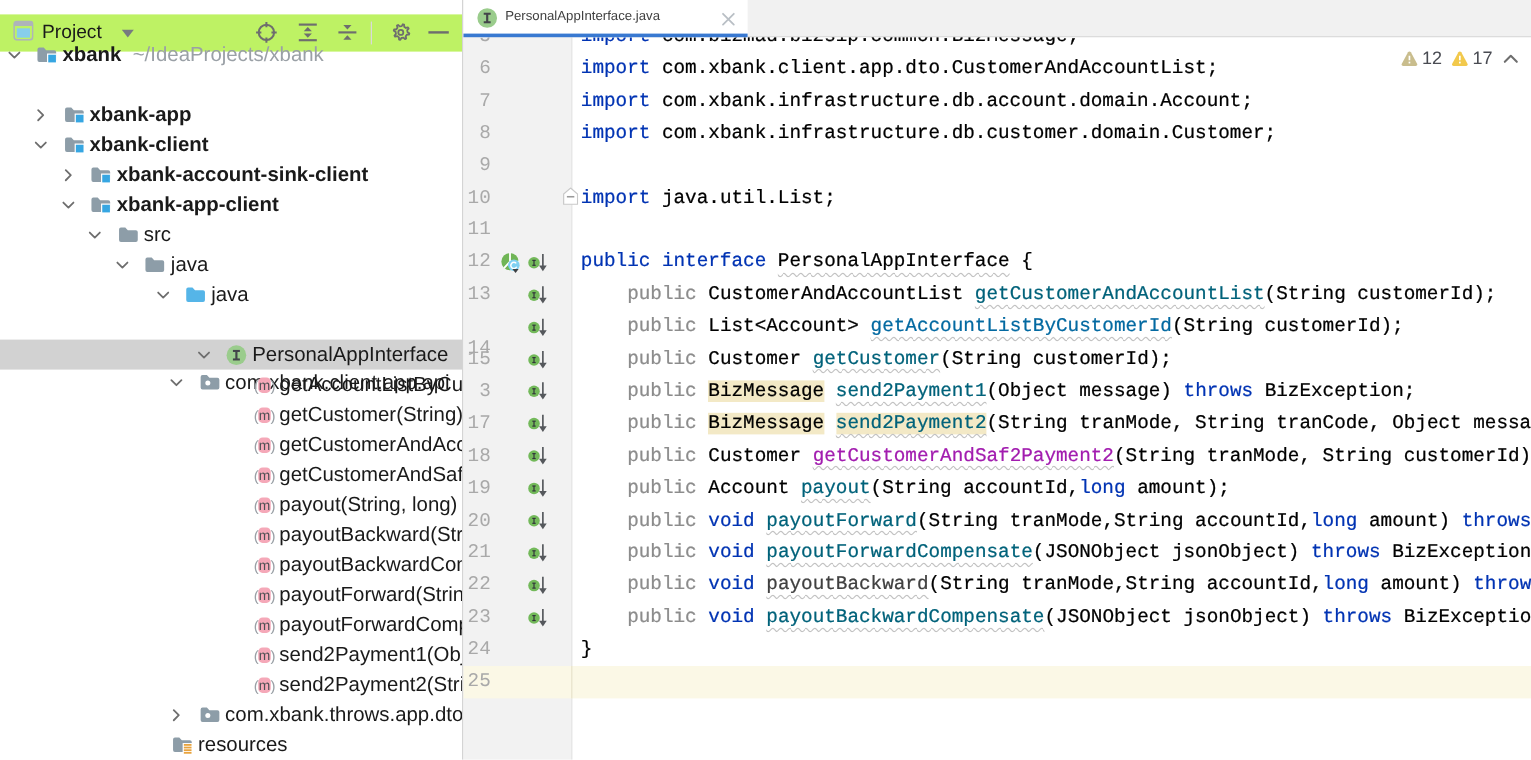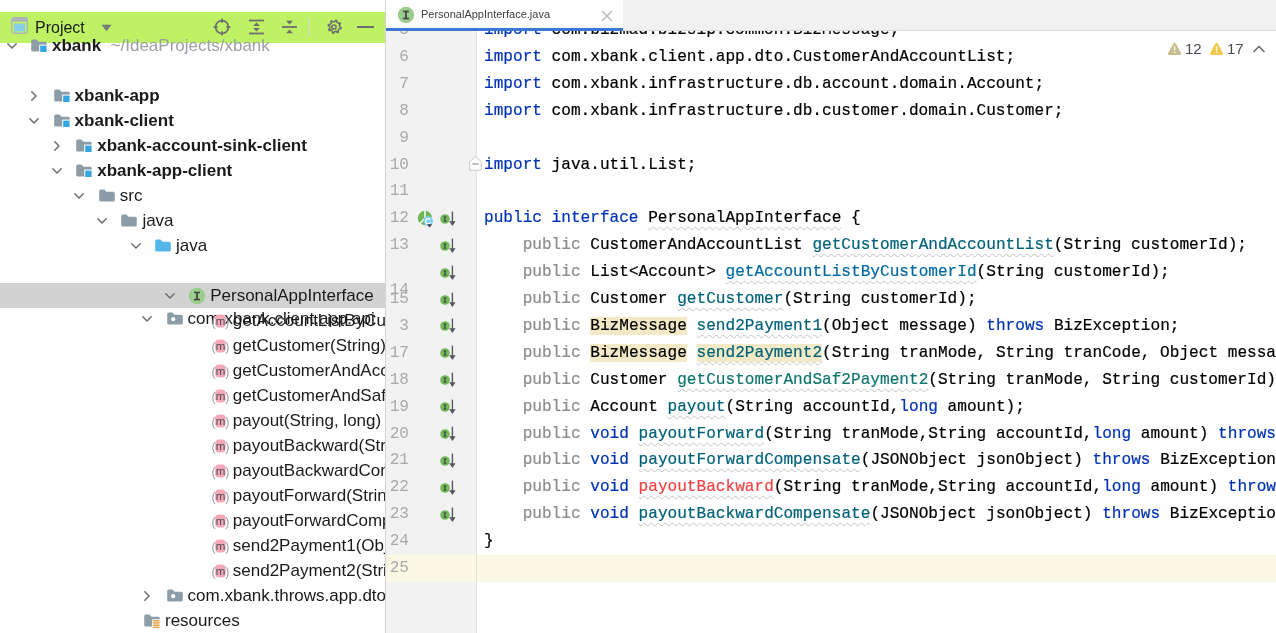--- a/index.html
+++ b/index.html
@@ -46,25 +46,25 @@
 <div class="abs cl" style="left:484px;top:97.7px"><span style="color:#0033b3">import</span> com.xbank.infrastructure.db.customer.domain.Customer;</div>
 <div class="abs cl" style="left:484px;top:124.6px"></div>
 <div class="abs cl" style="left:484px;top:151.5px"><span style="color:#0033b3">import</span> java.util.List;</div>
 <div class="abs cl" style="left:484px;top:178.4px"></div>
 <div class="abs cl" style="left:484px;top:205.3px"><span style="color:#0033b3">public interface</span> <span class="wv">PersonalAppInterface</span> {</div>
 <div class="abs cl" style="left:484px;top:232.2px">    <span style="color:#8c8c8c">public</span> CustomerAndAccountList <span class="wv" style="color:#00627a">getCustomerAndAccountList</span>(String customerId);</div>
 <div class="abs cl" style="left:484px;top:259.1px">    <span style="color:#8c8c8c">public</span> List&lt;Account&gt; <span class="wv" style="color:#0369a1">getAccountListByCustomerId</span>(String customerId);</div>
 <div class="abs cl" style="left:484px;top:286.0px">    <span style="color:#8c8c8c">public</span> Customer <span class="wv" style="color:#00627a">getCustomer</span>(String customerId);</div>
 <div class="abs cl" style="left:484px;top:312.9px">    <span style="color:#8c8c8c">public</span> <span style="background:#f3e9c6">BizMessage</span> <span class="wv" style="color:#00627a">send2Payment1</span>(Object message) <span style="color:#0033b3">throws</span> BizException;</div>
 <div class="abs cl" style="left:484px;top:339.8px">    <span style="color:#8c8c8c">public</span> <span style="background:#f3e9c6">BizMessage</span> <span class="wv" style="color:#00627a;background:#f3e9c6">send2Payment2</span>(String tranMode, String tranCode, Object message)  BizException;</div>
-<div class="abs cl" style="left:484px;top:366.7px">    <span style="color:#8c8c8c">public</span> Customer <span class="wv" style="color:#0f766e">getCustomerAndSaf2Payment2</span>(String tranMode, String customerId)  BizException;</div>
+<div class="abs cl" style="left:484px;top:366.7px">    <span style="color:#8c8c8c">public</span> Customer <span class="wv" style="color:#a21caf">getCustomerAndSaf2Payment2</span>(String tranMode, String customerId)  BizException;</div>
 <div class="abs cl" style="left:484px;top:393.6px">    <span style="color:#8c8c8c">public</span> Account <span class="wv" style="color:#00627a">payout</span>(String accountId,<span style="color:#0033b3">long</span> amount);</div>
 <div class="abs cl" style="left:484px;top:420.5px">    <span style="color:#8c8c8c">public</span> <span style="color:#0033b3">void</span> <span class="wv" style="color:#00627a">payoutForward</span>(String tranMode,String accountId,<span style="color:#0033b3">long</span> amount) <span style="color:#0033b3">throws</span> BizException;</div>
 <div class="abs cl" style="left:484px;top:447.4px">    <span style="color:#8c8c8c">public</span> <span style="color:#0033b3">void</span> <span class="wv" style="color:#00627a">payoutForwardCompensate</span>(JSONObject jsonObject) <span style="color:#0033b3">throws</span> BizException;</div>
-<div class="abs cl" style="left:484px;top:474.3px">    <span style="color:#8c8c8c">public</span> <span style="color:#0033b3">void</span> <span class="wv" style="color:#ef4444">payoutBackward</span>(String tranMode,String accountId,<span style="color:#0033b3">long</span> amount) <span style="color:#0033b3">throws</span> BizException;</div>
+<div class="abs cl" style="left:484px;top:474.3px">    <span style="color:#8c8c8c">public</span> <span style="color:#0033b3">void</span> <span class="wv" style="color:#404040">payoutBackward</span>(String tranMode,String accountId,<span style="color:#0033b3">long</span> amount) <span style="color:#0033b3">throws</span> BizException;</div>
 <div class="abs cl" style="left:484px;top:501.2px">    <span style="color:#8c8c8c">public</span> <span style="color:#0033b3">void</span> <span class="wv" style="color:#00627a">payoutBackwardCompensate</span>(JSONObject jsonObject) <span style="color:#0033b3">throws</span> BizException;</div>
 <div class="abs cl" style="left:484px;top:528.1px">}</div>
 <div class="abs cl" style="left:484px;top:555.0px"></div>
 <span class="abs" style="left:440px;top:237.7px;line-height:0"><svg width="19" height="16" viewBox="0 0 19 16">
       <circle cx="5" cy="8" r="4.8" fill="#73b95a"></circle>
       <rect x="3.6" y="5.5" width="2.8" height="1" fill="#33363a"></rect>
       <rect x="3.6" y="9.6" width="2.8" height="1" fill="#33363a"></rect>
       <rect x="4.5" y="6" width="1" height="4" fill="#33363a"></rect>
       <path d="M12.4 0.6 v10.6" stroke="#55585c" stroke-width="1.4" fill="none"></path>
       <path d="M9.2 10.2 h6.4 l-3.2 4.8 z" fill="#55585c"></path>

